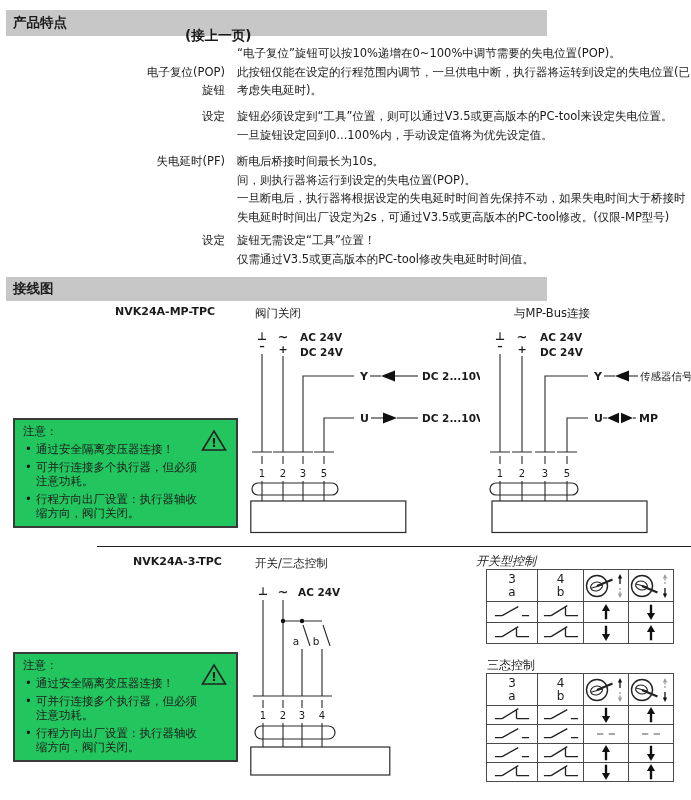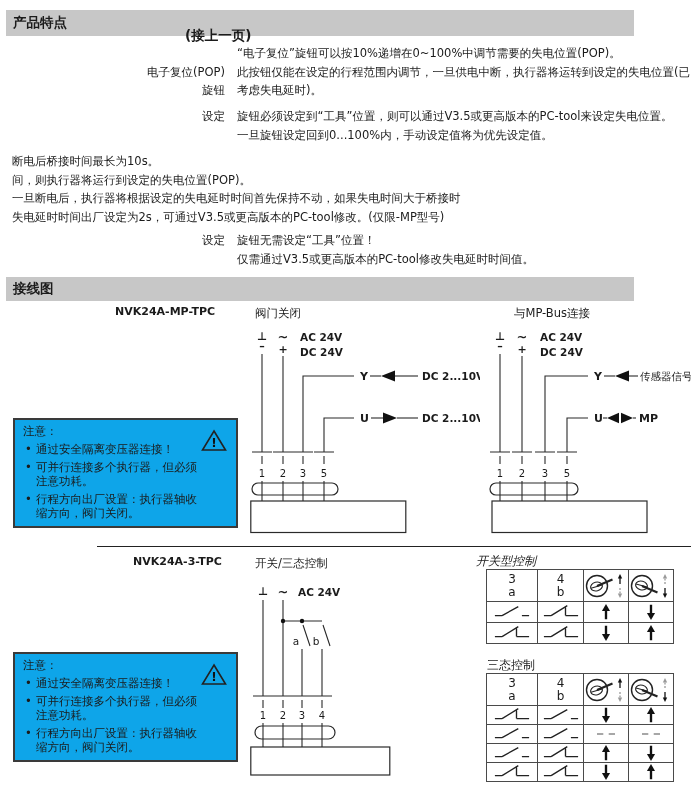--- a/index.html
+++ b/index.html
@@ -1,19 +1,19 @@
 <!DOCTYPE html>
 <html lang="zh"><head>
 <meta charset="utf-8">
 <style>
   html,body{margin:0;padding:0;background:#fff;}
   .page{position:relative;width:691px;height:800px;background:#ffffff;overflow:hidden;
         font-family:"DejaVu Sans","Liberation Sans",sans-serif;color:#1b1b1b;}
   
-  .bar{position:absolute;left:6px;width:628px;background:#c7c7c7;display:flex;align-items:center;
+  .bar{position:absolute;left:6px;width:541px;background:#c7c7c7;display:flex;align-items:center;
        font-weight:bold;font-size:13.5px;text-align:center;}
   #bar1{top:10px;height:26px;}
   #bar2{top:277px;height:24px;}
   .bar .bt{margin-left:7px;}
   .bar .bt2{position:absolute;left:179px;margin-top:25px;}
   
   .feat{position:absolute;left:0;display:flex;font-size:11.5px;line-height:18.5px;}
   .feat .lab{width:225px;text-align:right;flex-shrink:0;}
   .feat .bod{margin-left:12px;white-space:nowrap;}
   #f1{top:44px;align-items:flex-end;} #f2{top:107px;} #f3{top:152px;} #f4{top:231px;}
@@ -30,21 +30,21 @@
   .t-sym{font-size:11px;font-weight:bold;}
   .t-sym2{font-size:13px;font-weight:bold;}
   .t-pwr{font-size:10.5px;font-weight:bold;}
   .t-sig{font-size:10.5px;font-weight:bold;}
   .t-yu{font-size:11px;font-weight:bold;}
   .t-term{font-size:10px;}
   .t-ab{font-size:10.5px;}
   .t-plain{font-size:10.5px;}
   
   .note{position:absolute;left:13px;width:225px;box-sizing:border-box;border:2px solid #3a3a3a;
-        padding:3px 8px 6px 8px;font-size:11.5px;line-height:14px;background:#0ea5e9;}
+        padding:3px 8px 6px 8px;font-size:11.5px;line-height:14px;background:#22c55e;}
   #note1{top:418px;} #note2{top:652px;}
   .note .ntitle{margin:1px 0 2px 0;}
   .note .nb{position:relative;padding-left:13px;margin-top:4px;padding-right:26px;}
   .note .nb::before{content:"•";position:absolute;left:2px;top:0;}
   .note .tri{position:absolute;right:9px;top:9px;}
   
   .divider{position:absolute;top:546px;left:97px;width:594px;border-top:1.5px solid #222;}
   
   .tlabel{position:absolute;font-size:12px;}
   #tlabel1{top:553px;left:476px;font-style:italic;} #tlabel2{top:657px;left:487px;}
@@ -84,20 +84,23 @@
     <div class="lab">
       <div>设定</div>
     </div>
     <div class="bod">
       <div>旋钮必须设定到“工具”位置，则可以通过V3.5或更高版本的PC-tool来设定失电位置。</div>
       <div>一旦旋钮设定回到0...100%内，手动设定值将为优先设定值。</div>
     </div>
   </div>
 
   <div class="feat" id="f3">
+    <div class="lab">
+      <div>失电延时(PF)</div>
+    </div>
     <div class="bod">
       <div>断电后桥接时间最长为10s。</div>
       <div>间，则执行器将运行到设定的失电位置(POP)。</div>
       <div>一旦断电后，执行器将根据设定的失电延时时间首先保持不动，如果失电时间大于桥接时</div>
       <div>失电延时时间出厂设定为2s，可通过V3.5或更高版本的PC-tool修改。(仅限-MP型号)</div>
     </div>
   </div>
 
   <div class="feat" id="f4">
     <div class="lab">

